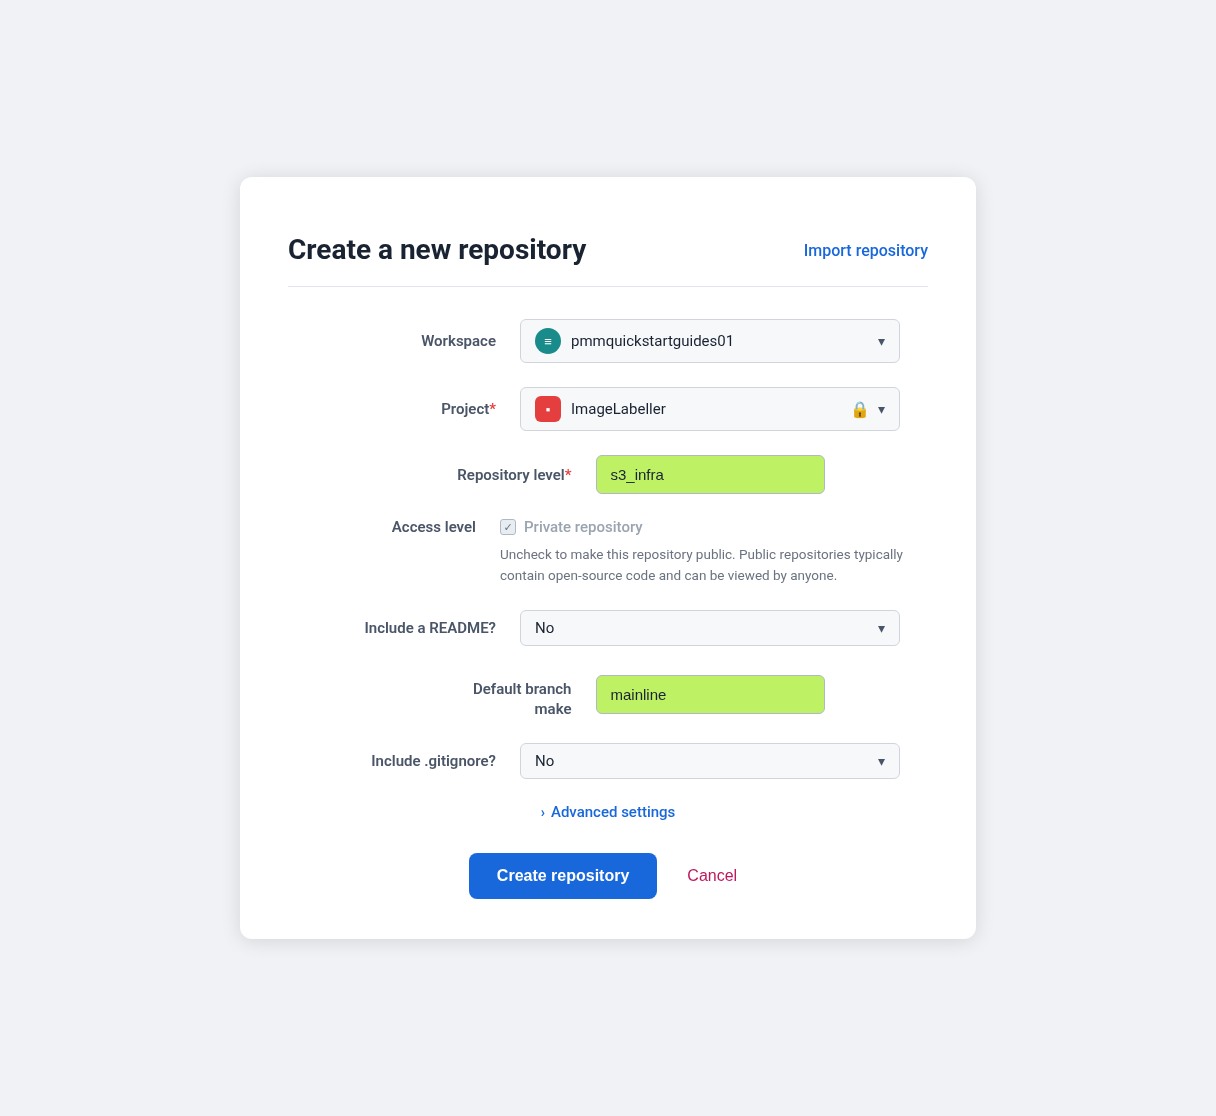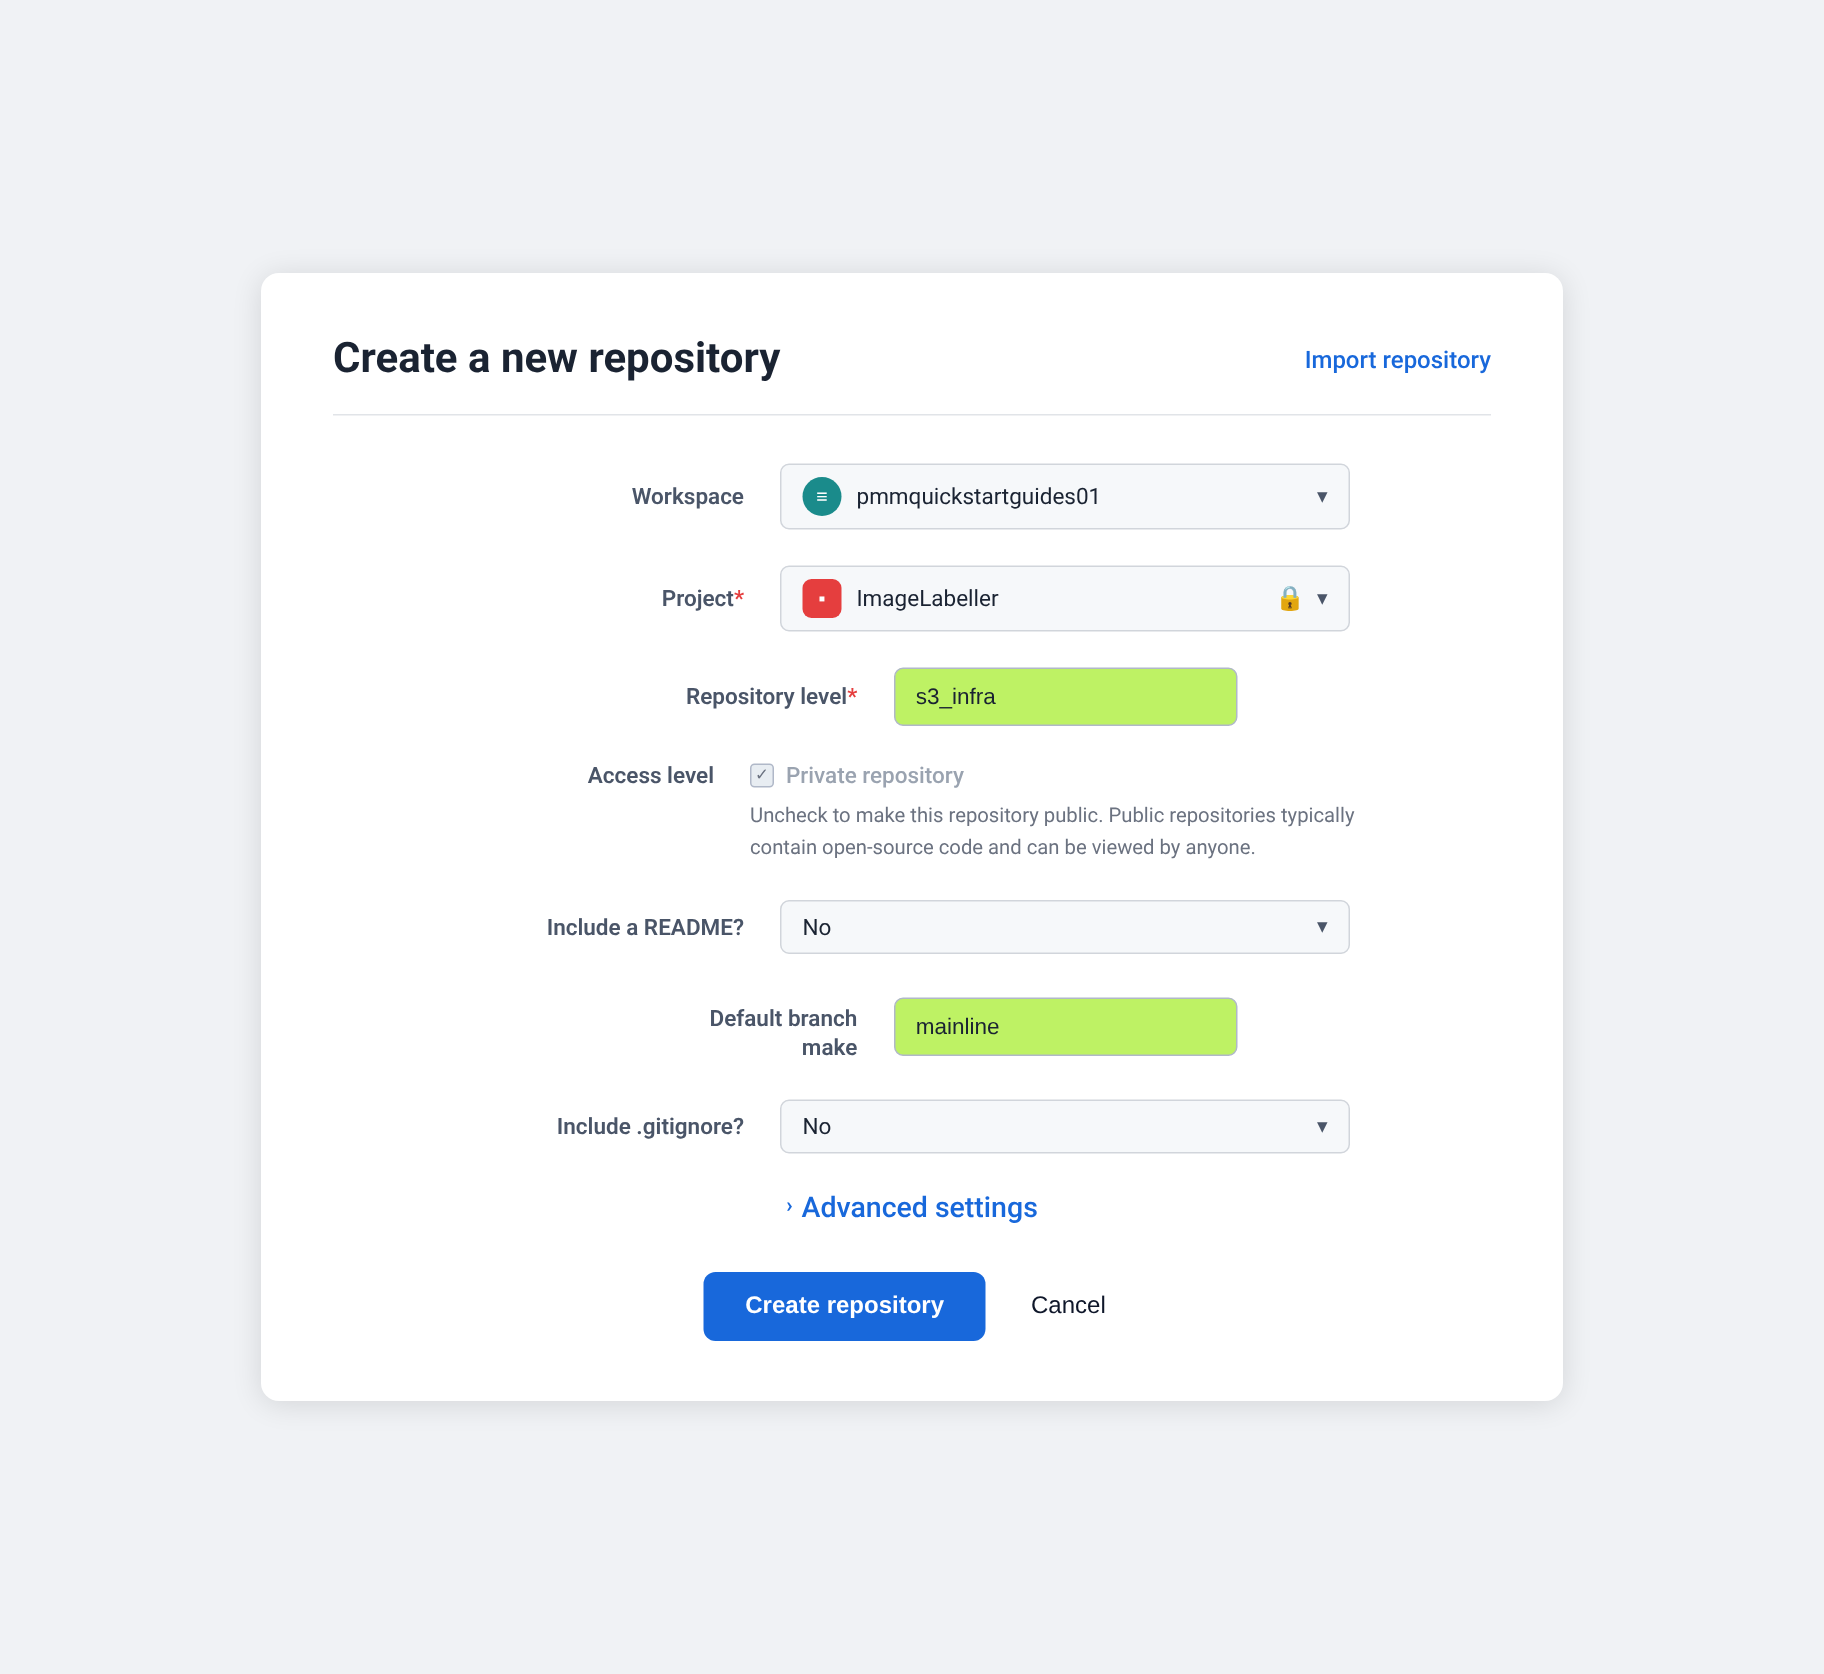--- a/index.html
+++ b/index.html
@@ -14,22 +14,22 @@
       justify-content: center;
       align-items: center;
       min-height: 100vh;
       font-family: -apple-system, BlinkMacSystemFont, 'Segoe UI', Roboto, sans-serif;
     }
 
     .modal {
       background: #ffffff;
       border-radius: 12px;
       box-shadow: 0 2px 20px rgba(0,0,0,0.12);
-      width: 868px;
-      padding: 40px 48px 40px 48px;
+      width: 736px;
+      padding: 56px 48px 40px 48px;
     }
 
     .modal-header {
       display: flex;
       justify-content: space-between;
       align-items: flex-start;
       margin-bottom: 20px;
     }
 
     .modal-title {
@@ -218,21 +218,21 @@
     }
 
     .advanced-chevron {
       color: #1868db;
       font-size: 14px;
       font-weight: 700;
     }
 
     .advanced-link {
       color: #1868db;
-      font-size: 19px;
+      font-size: 15px;
       font-weight: 500;
       cursor: pointer;
       text-decoration: none;
     }
 
     .footer-row {
       display: flex;
       justify-content: flex-end;
       align-items: center;
       gap: 20px;
@@ -246,21 +246,21 @@
       border-radius: 8px;
       padding: 14px 28px;
       font-size: 16px;
       font-weight: 600;
       cursor: pointer;
     }
 
     .btn-cancel {
       background: none;
       border: none;
-      color: #0f172a;
+      color: #be185d;
       font-size: 16px;
       font-weight: 500;
       cursor: pointer;
       padding: 14px 10px;
     }
 
     .form-label-multiline {
       font-size: 15px;
       font-weight: 600;
       color: #4a5568;

